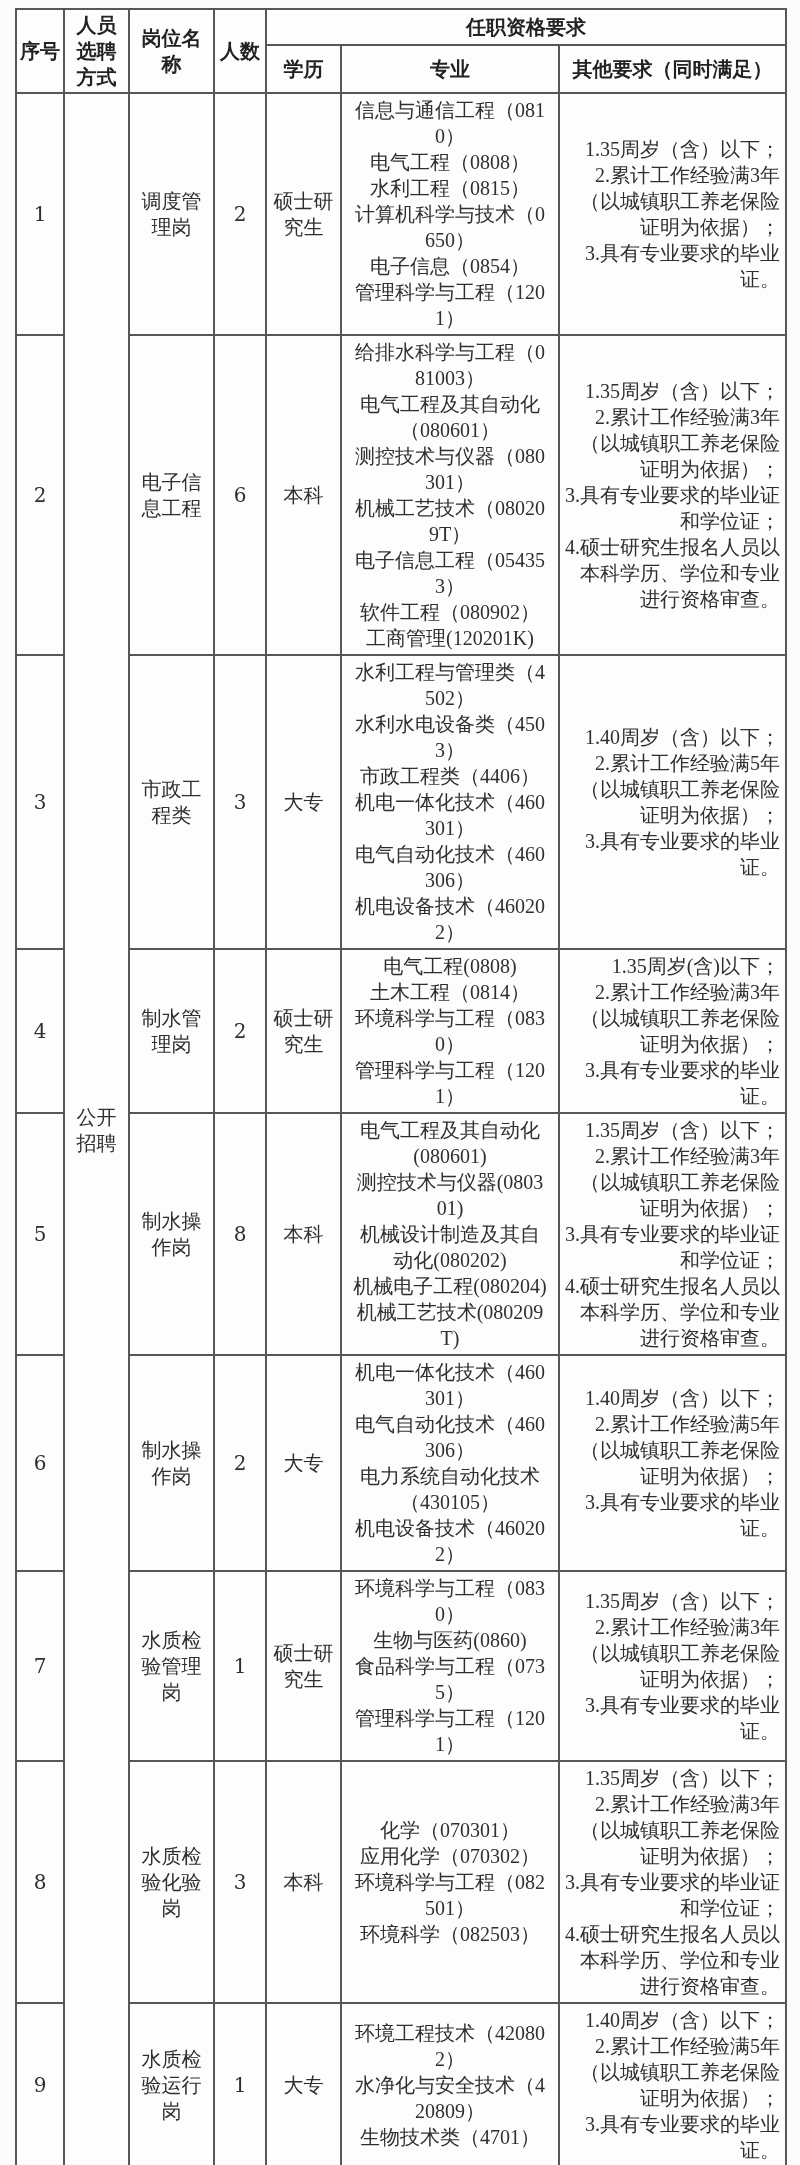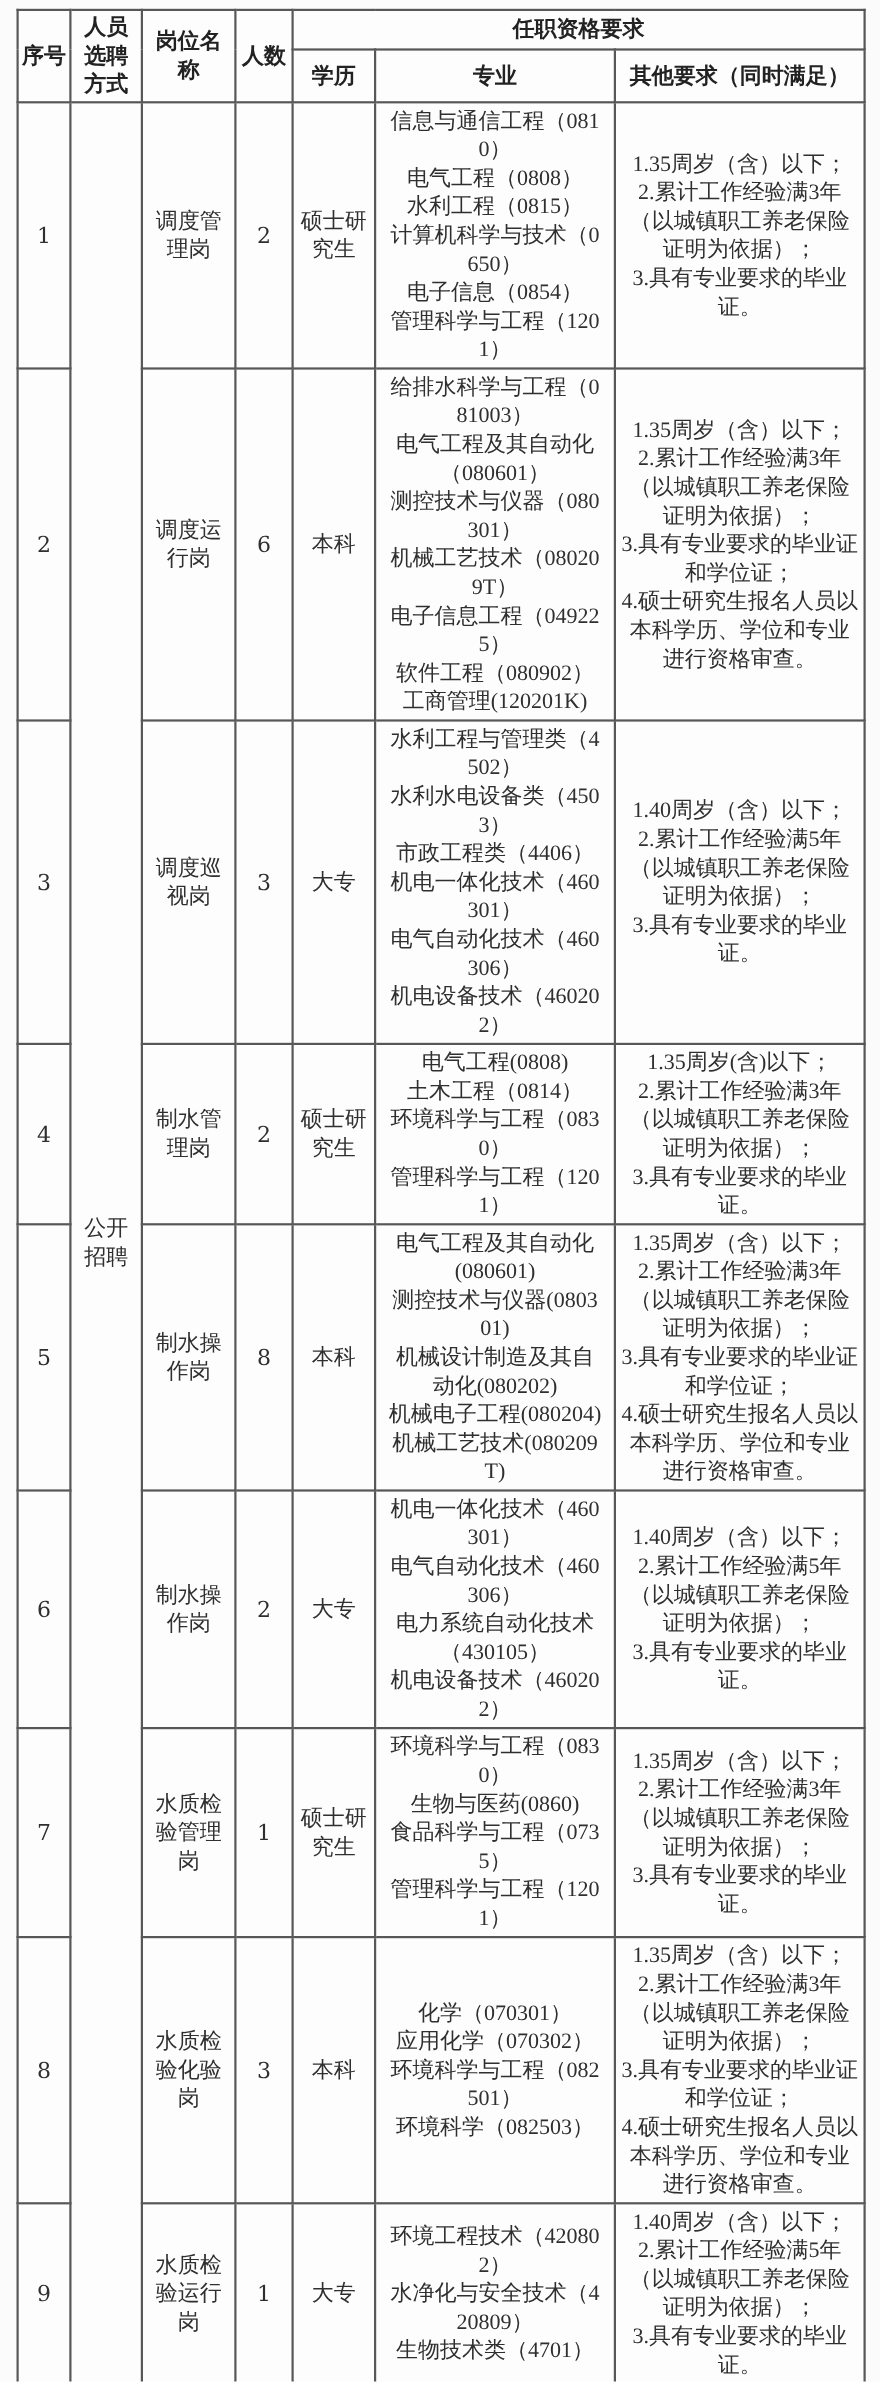--- a/index.html
+++ b/index.html
@@ -28,21 +28,21 @@
     text-align:center;
   }
   thead th{font-weight:bold;color:#222;padding:2px 2px;}
   th.qual-band{height:30px;}
   td.majors-cell{padding:3px 11px;}
   td.requirements-cell{
     text-align:left;
     padding:3px 5px;
   }
   .major-item{ text-align:center; }
-  .req-item{ text-align:center; }
+  .req-item{ text-align:right; }
   td.row-number-cell{font-family:"DejaVu Serif","Liberation Serif",serif;}
   td.headcount-cell{font-family:"DejaVu Serif","Liberation Serif",serif;}
 </style>
 </head>
 <body>
 
 <div class="page">
   <table class="recruit">
     <colgroup>
       <col style="width:48px">
@@ -83,42 +83,42 @@
             <div class="major-item">管理科学与工程（1201）</div>
           </td>
           <td class="requirements-cell">
             <div class="req-item">1.35周岁（含）以下；</div>
             <div class="req-item">2.累计工作经验满3年（以城镇职工养老保险证明为依据）；</div>
             <div class="req-item">3.具有专业要求的毕业证。</div>
           </td>
         </tr>
         <tr>
           <td class="row-number-cell">2</td>
-          <td>调度运行岗</td>
+          <td>电子信息工程</td>
           <td class="headcount-cell">6</td>
           <td>本科</td>
           <td class="majors-cell">
             <div class="major-item">给排水科学与工程（081003）</div>
             <div class="major-item">电气工程及其自动化（080601）</div>
             <div class="major-item">测控技术与仪器（080301）</div>
             <div class="major-item">机械工艺技术（080209T）</div>
-            <div class="major-item">电子信息工程（049225）</div>
+            <div class="major-item">电子信息工程（054353）</div>
             <div class="major-item">软件工程（080902）</div>
             <div class="major-item">工商管理(120201K)</div>
           </td>
           <td class="requirements-cell">
             <div class="req-item">1.35周岁（含）以下；</div>
             <div class="req-item">2.累计工作经验满3年（以城镇职工养老保险证明为依据）；</div>
             <div class="req-item">3.具有专业要求的毕业证和学位证；</div>
             <div class="req-item">4.硕士研究生报名人员以本科学历、学位和专业进行资格审查。</div>
           </td>
         </tr>
         <tr>
           <td class="row-number-cell">3</td>
-          <td>调度巡视岗</td>
+          <td>市政工程类</td>
           <td class="headcount-cell">3</td>
           <td>大专</td>
           <td class="majors-cell">
             <div class="major-item">水利工程与管理类（4502）</div>
             <div class="major-item">水利水电设备类（4503）</div>
             <div class="major-item">市政工程类（4406）</div>
             <div class="major-item">机电一体化技术（460301）</div>
             <div class="major-item">电气自动化技术（460306）</div>
             <div class="major-item">机电设备技术（460202）</div>
           </td>

